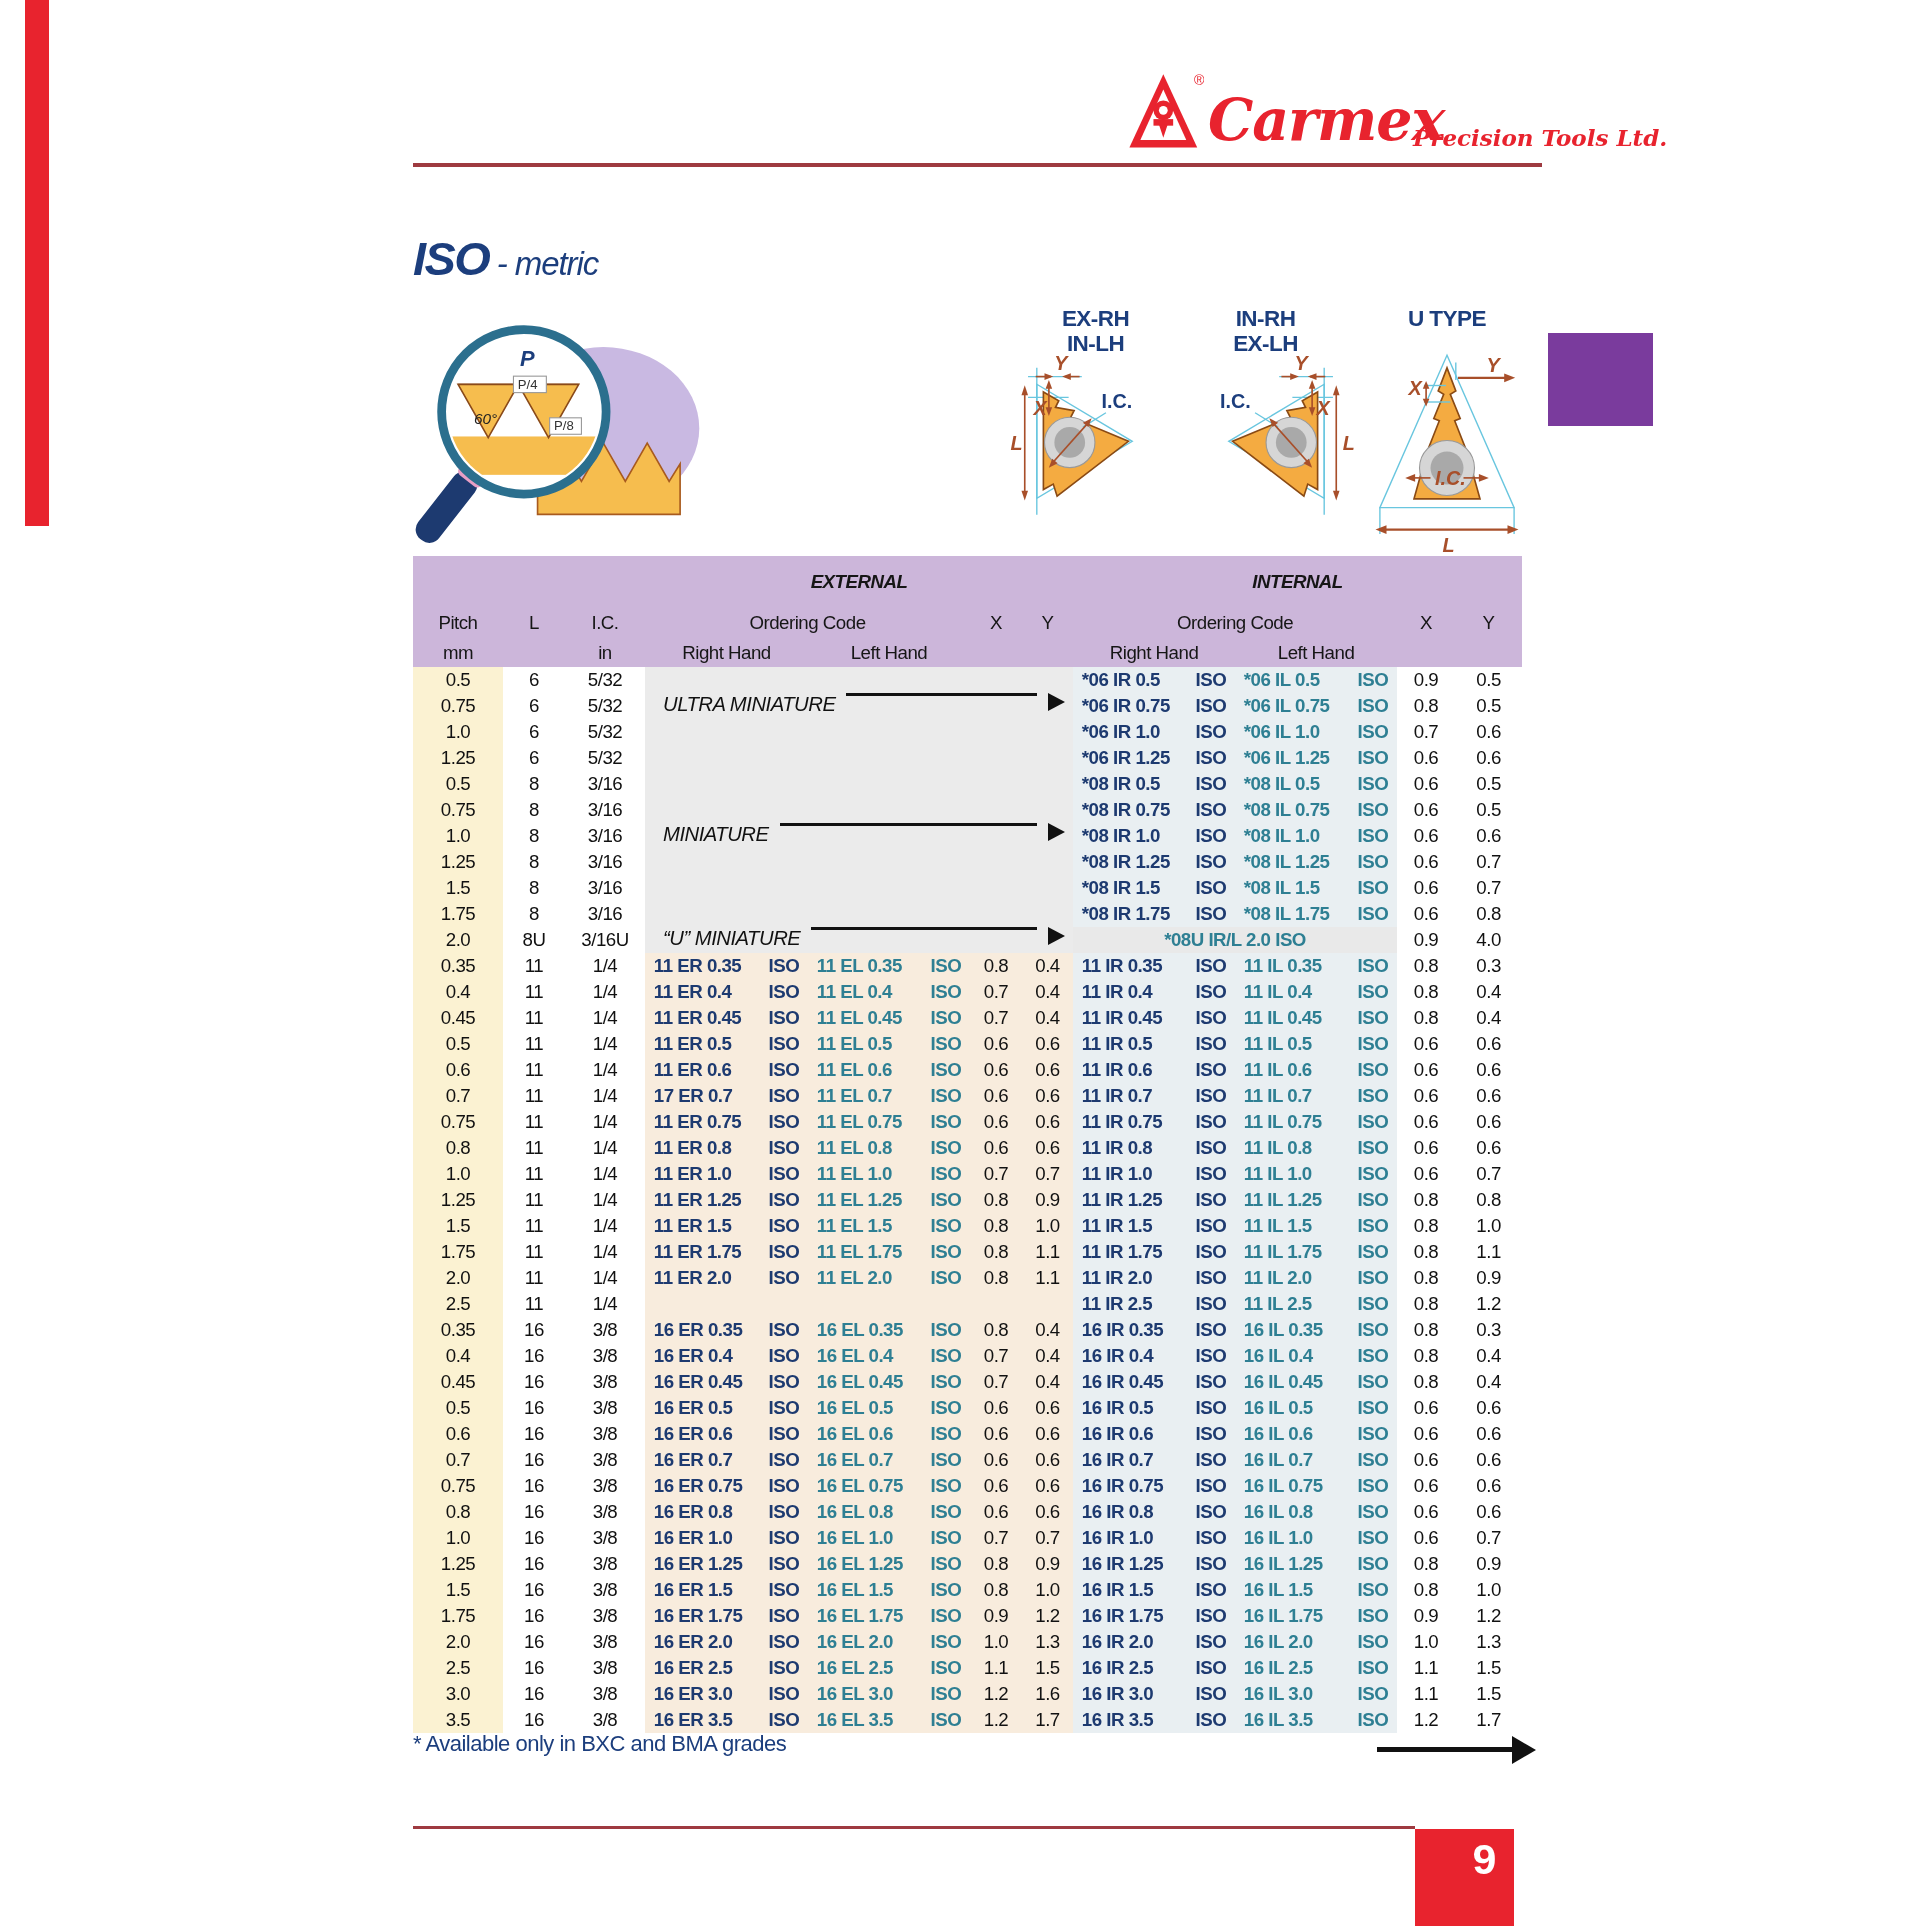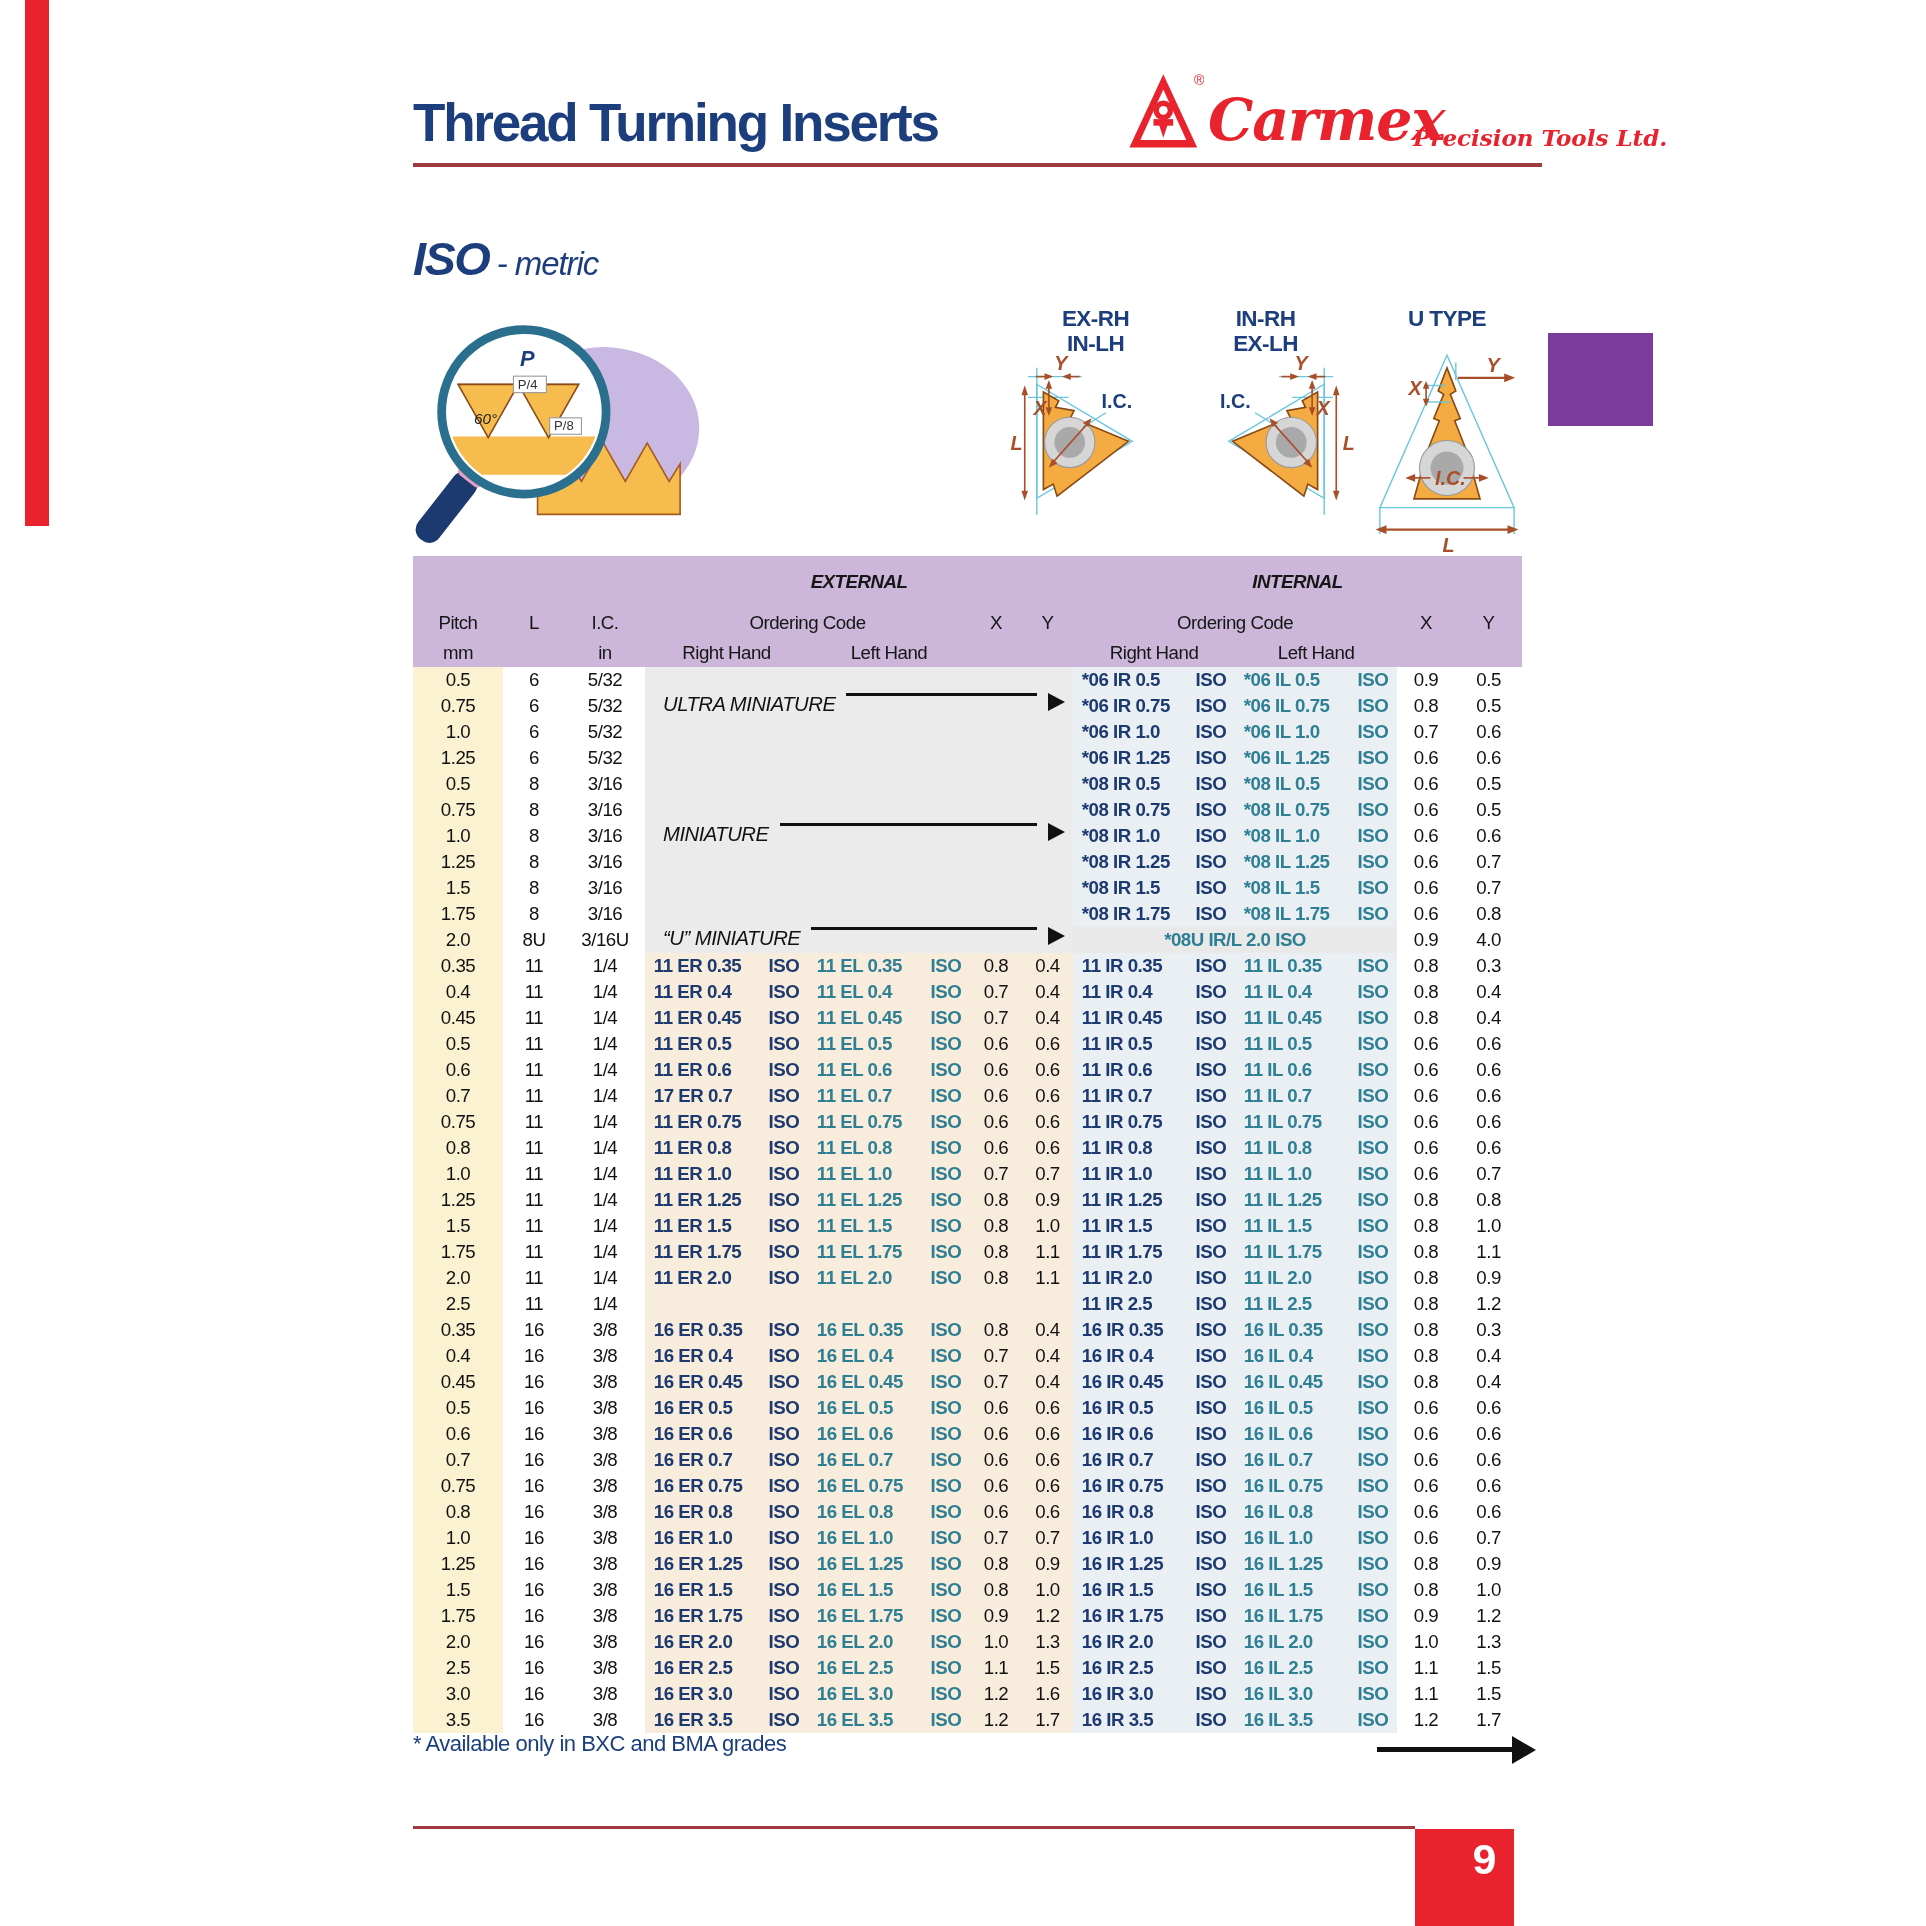--- a/index.html
+++ b/index.html
@@ -84,21 +84,20 @@
   #big-arrow .arrow-head{border-top:14.3px solid transparent;border-bottom:14.3px solid transparent;border-left:24px solid #111;}
 </style>
 </head>
 <body>
 
 <div id="page">
 
   <div id="left-red-strip"></div>
   <div id="right-purple-tab"></div>
 
-  <div id="page-title">Thread Turning Inserts</div>
   <div id="logo">
     <svg id="logo-emblem" width="77" height="82" viewBox="0 0 140 150">
       <polygon points="66,6 128,140 4,140" fill="#e8232e"></polygon>
       <polygon points="66,34 108,126 24,126" fill="#ffffff"></polygon>
       <circle cx="66" cy="72" r="18" fill="#e8232e"></circle>
       <circle cx="66" cy="72" r="8" fill="#ffffff"></circle>
       <rect x="48" y="88" width="36" height="12" fill="#e8232e"></rect>
       <polygon points="58,98 74,98 66,122" fill="#e8232e"></polygon>
       <text x="122" y="26" font-size="26" fill="#e8232e" font-family="Liberation Sans, sans-serif">®</text>
     </svg>

